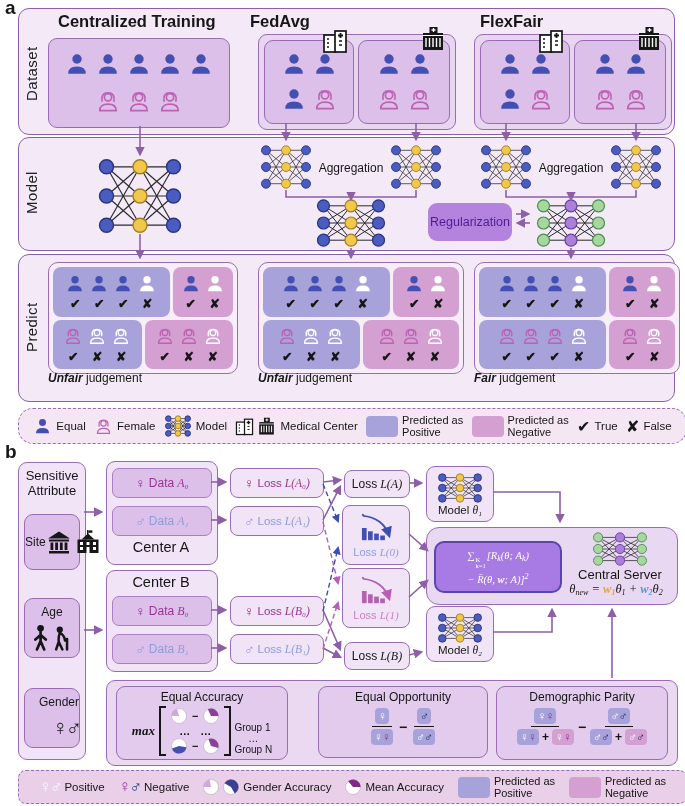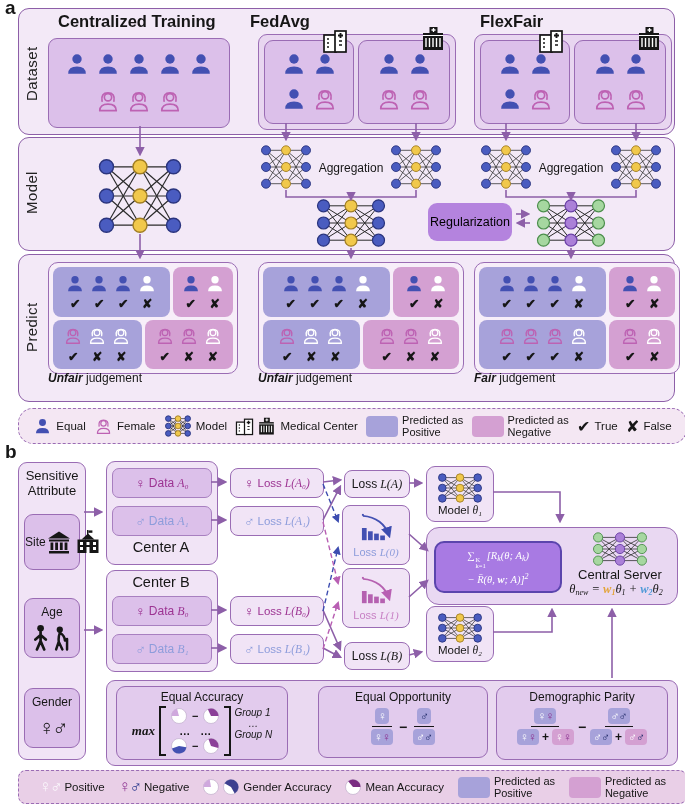--- a/index.html
+++ b/index.html
@@ -11,21 +11,21 @@
   .hdr{font-weight:700;font-size:16.5px;text-align:left}
   .dsbox{background:#dcc0ea;border:1.4px solid #9a6cb4;border-radius:9px}
   .groupbox{background:#e8d6f0;border:1.4px solid #9a6cb4;border-radius:9px}
   .persons{display:flex;justify-content:center;align-items:center;gap:5px}
   .person{width:26px;height:23px;display:block}
   .p-m{color:#4350b2}.p-f{color:#bd62b3}.p-wm,.p-wf{color:#ffffff}
   .ds-col{display:flex;flex-direction:column;justify-content:space-evenly;height:100%}
   .bld{width:26px;height:26px;display:block}
   .bldpair{display:flex;gap:3px;align-items:center}
   .agg{font-size:12px;text-align:center;color:#161616}
-  .regbox{background:#b483de;border-radius:9px;color:#000000;font-size:12.5px;display:flex;align-items:center;justify-content:center}
+  .regbox{background:#b483de;border-radius:9px;color:#4c1d95;font-size:12.5px;display:flex;align-items:center;justify-content:center}
   .predbox{background:#f7eef9;border:1.4px solid #9a6cb4;border-radius:10px;display:flex;flex-direction:column;gap:3px;padding:4px}
   .prow{display:flex;gap:3px;flex:1}
   .region{border-radius:8px;padding:2px 2px 0;display:flex;flex-direction:column;justify-content:space-evenly}
   .region.pos{background:#a7a2da}
   .region.neg{background:#d4a0d2}
   .pred-persons{display:flex;justify-content:center;gap:2px}
   .pred-persons .person{width:22px;height:18px}
   .marks{display:flex;justify-content:center;gap:2px;font-weight:700;font-size:12.5px;line-height:13px}
   .mark{width:22px;text-align:center;color:#161616}
   .judge{font-size:12px;text-align:left}
@@ -53,21 +53,21 @@
   .w1{color:#e3a43a;font-weight:700}.w2{color:#4f9ad8;font-weight:700}
   .fair-wrap{background:#ead9f1;border:1.5px solid #9a6cb4;border-radius:9px}
   .fair-box{background:#e2cbed;border:1.3px solid #9a6cb4;border-radius:9px;position:absolute}
   .fair-title{font-size:12px;text-align:center;margin-top:3px}
   .ea-row{display:flex;align-items:center;justify-content:center;gap:3px;margin-top:2px}
   .maxlbl{font-family:"Liberation Serif",serif;font-weight:700;font-style:italic;font-size:13px;margin-right:1px}
   .brk{width:5px;height:46px;border:2px solid #161616}
   .brk.l{border-right:none}.brk.r{border-left:none}
   .ea-grid{display:flex;flex-direction:column;justify-content:space-between;height:46px;padding:1px 2px}
   .ea-line{display:flex;align-items:center;justify-content:center;gap:5px;font-weight:700;font-size:11px;line-height:11px}
-  .ea-labels{display:flex;flex-direction:column;justify-content:flex-start;height:48px;font-size:10px;font-style:italic;line-height:11px}
+  .ea-labels{display:flex;flex-direction:column;justify-content:flex-end;height:48px;font-size:10px;line-height:11px}
   .pie{width:16px;height:16px;display:block}
   .frac-row{display:flex;align-items:center;justify-content:center;gap:6px;margin-top:4px}
   .frac{display:inline-flex;flex-direction:column;align-items:center}
   .frac .num{padding:0 3px 2px;border-bottom:1.8px solid #161616;display:flex;gap:3px;align-items:flex-end;justify-content:center}
   .frac .den{padding-top:2px;display:flex;gap:3px;align-items:center}
   .fm{font-weight:700;font-size:14px}
   .badge{display:inline-flex;align-items:center;justify-content:center;border-radius:4px;padding:0 3px;font-weight:700;font-size:12px;line-height:16px;background:#a7a2da;letter-spacing:-1px}
   .badge.neg{background:#d4a0d2}
   .g-w{color:#fdfdfe}.g-df{color:#8b2f8f}.g-dm{color:#27306e}
   .legend-b{border:1.7px dashed #9a6cb4;border-radius:8px;background:#e9cfe7;display:flex;align-items:center;justify-content:space-evenly;font-size:11.5px;padding:0 6px}
@@ -857,21 +857,21 @@
           <use href="#school-icon"></use>
         </svg>
       </span>
   </div>
   <div class="abs dsbox" style="left:24px;top:598px;width:54px;height:58px;display:flex;flex-direction:column;align-items:center;justify-content:space-evenly">
     <span style="font-size:12px">Age</span>
     <svg viewBox="0 0 40 26" style="width:42px;height:27px">
         <use href="#age-icon"></use>
       </svg>
   </div>
-  <div class="abs dsbox" style="left:24px;top:688px;width:54px;height:58px;display:flex;flex-direction:column;align-items:center;justify-content:space-evenly">
+  <div class="abs dsbox" style="left:24px;top:688px;width:54px;height:58px;display:flex;flex-direction:column;align-items:flex-end;justify-content:space-evenly">
     <span style="font-size:12px">Gender</span>
     <span style="font-size:22px;font-weight:700;letter-spacing:-3px"><span>♀</span><span>♂</span></span>
   </div>
 
   <div class="abs bbox" style="left:106px;top:461px;width:110px;height:102px"></div>
   <div class="abs chipbox fdark" style="left:112px;top:468px;width:98px;height:28px">
     <span class="gsym">♀</span>
     <span>Data</span>
     <span class="math">A₀</span>
   </div>

